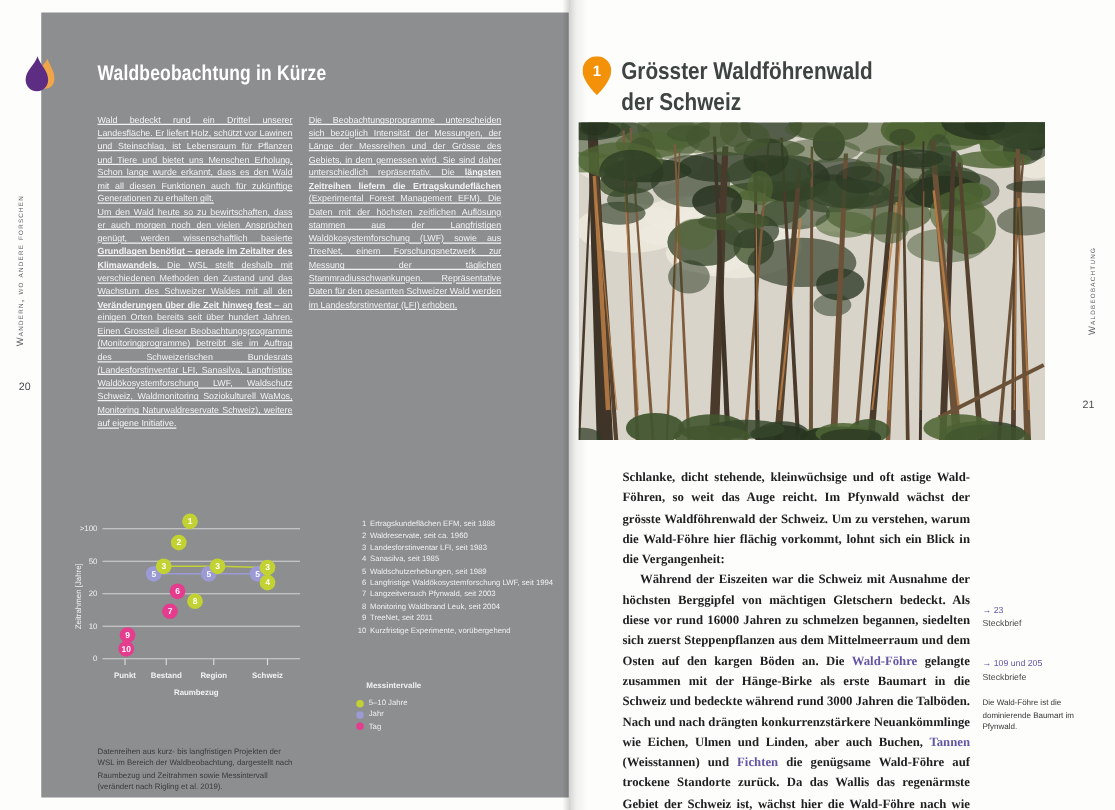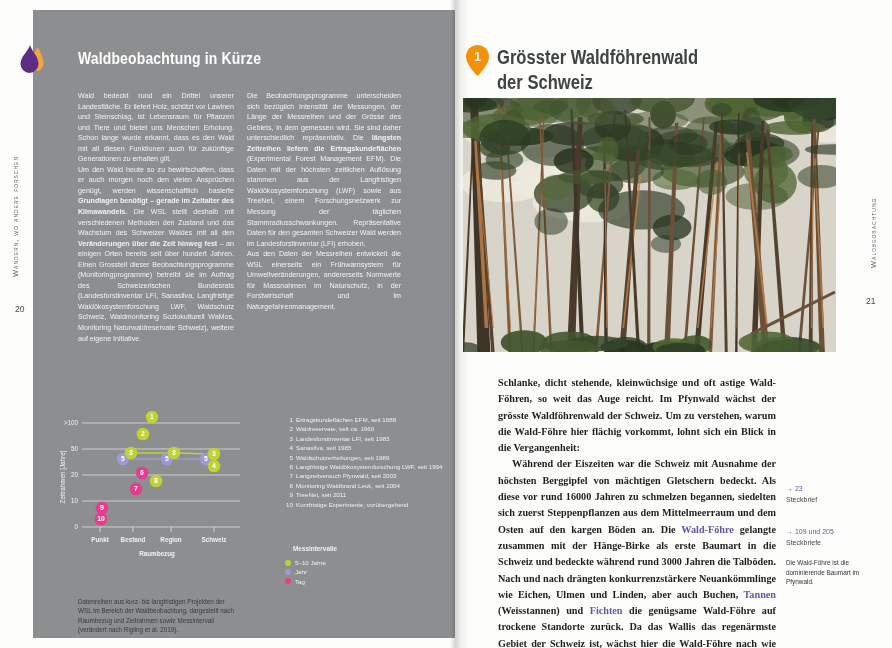--- a/index.html
+++ b/index.html
@@ -7,25 +7,25 @@
           font-family:"Liberation Sans",sans-serif;}
   
   .page-left{position:absolute;left:33px;top:10px;width:422px;height:628px;background:#8c8e90;}
   .logo{position:absolute;left:16px;top:44px;width:34px;height:38px;}
   .vlabel{position:absolute;white-space:nowrap;transform:rotate(-90deg);transform-origin:0 0;
           font-size:7.5px;letter-spacing:1px;font-variant:small-caps;color:#5b5d60;}
   .vlabel-left{left:11px;top:277px;}
   .vlabel-right{left:869px;top:268px;color:#606265;}
   .pagenum{position:absolute;font-size:8.5px;color:#48494b;}
   .pagenum-left{left:15px;top:304px;}
-  .pagenum-right{left:866px;top:296px;}
+  .pagenum-right{left:866px;top:318px;}
   .lp-title{position:absolute;left:78px;top:49px;font-size:17px;font-weight:bold;color:#ffffff;
             transform:scaleX(.82);transform-origin:0 0;white-space:nowrap;letter-spacing:.2px;}
   .lp-col{position:absolute;top:91px;font-size:7.1px;line-height:10.55px;color:#f3f3f4;
-          text-align:justify;hyphens:auto;}
+          text-align:justify;hyphens:auto;text-decoration:underline;}
   .lp-col p{margin:0;}
   .lp-col1{left:78px;width:156px;}
   .lp-col2{left:247px;width:154px;}
   .sg-b{font-weight:bold;}
   .sg-link{color:#6456a5;}
   .chart{position:absolute;left:58px;top:405px;}
   .legend-list{position:absolute;left:283px;top:415px;width:170px;font-size:6.2px;
                line-height:9.4px;color:#f0f0f1;}
   .legend-row{display:flex;}
   .legend-row .num{width:10px;text-align:right;flex:none;}
@@ -69,21 +69,20 @@
   <div class="pagenum pagenum-left">20</div>
 
   <div class="lp-title">Waldbeobachtung in Kürze</div>
 
   <div class="lp-col lp-col1">
       <p><span>Wald bedeckt rund ein Drittel unserer Landesfläche. Er liefert Holz, schützt vor Lawinen und Steinschlag, ist Lebensraum für Pflanzen und Tiere und bietet uns Menschen Erholung. Schon lange wurde erkannt, dass es den Wald mit all diesen Funktionen auch für zukünftige Generationen zu erhalten gilt.</span></p>
       <p><span>Um den Wald heute so zu bewirtschaften, dass er auch morgen noch den vielen Ansprüchen genügt, werden wissenschaftlich basierte </span><span class="sg-b">Grundlagen benötigt – gerade im Zeitalter des Klimawandels.</span><span> Die WSL stellt deshalb mit verschiedenen Methoden den Zustand und das Wachstum des Schweizer Waldes mit all den </span><span class="sg-b">Veränderungen über die Zeit hinweg fest</span><span> – an einigen Orten bereits seit über hundert Jahren. Einen Grossteil dieser Beobachtungsprogramme (Monitoringprogramme) betreibt sie im Auftrag des Schweizerischen Bundesrats (Landesforstinventar LFI, Sanasilva, Langfristige Waldökosystemforschung LWF, Waldschutz Schweiz, Waldmonitoring Soziokulturell WaMos, Monitoring Naturwaldreservate Schweiz), weitere auf eigene Initiative.</span></p>
     </div>
   <div class="lp-col lp-col2">
       <p><span>Die Beobachtungsprogramme unterscheiden sich bezüglich Intensität der Messungen, der Länge der Messreihen und der Grösse des Gebiets, in dem gemessen wird. Sie sind daher unterschiedlich repräsentativ. Die </span><span class="sg-b">längsten Zeitreihen liefern die Ertragskundeflächen</span><span> (Experimental Forest Management EFM). Die Daten mit der höchsten zeitlichen Auflösung stammen aus der Langfristigen Waldökosystemforschung (LWF) sowie aus TreeNet, einem Forschungsnetzwerk zur Messung der täglichen Stammradiusschwankungen. Repräsentative Daten für den gesamten Schweizer Wald werden im Landesforstinventar (LFI) erhoben.</span></p>
-      <p><span>Aus den Daten der Messreihen entwickelt die WSL einerseits ein Frühwarnsystem für Umweltveränderungen, andererseits Normwerte für Massnahmen im Naturschutz, in der Forstwirtschaft und im Naturgefahrenmanagement.</span></p>
     </div>
 
   <svg class="chart" width="192" height="155" viewBox="0 0 192 155">
       <line x1="24" y1="18" x2="182" y2="18" stroke="#dcdddd" stroke-width="0.9" opacity="0.9"></line>
       <text x="20" y="20.2" text-anchor="end" font-size="6.3" fill="#f2f2f2" font-family="Liberation Sans, sans-serif">&gt;100</text>
       <line x1="24" y1="44" x2="182" y2="44" stroke="#dcdddd" stroke-width="0.9" opacity="0.9"></line>
       <text x="20" y="46.2" text-anchor="end" font-size="6.3" fill="#f2f2f2" font-family="Liberation Sans, sans-serif">50</text>
       <line x1="24" y1="70" x2="182" y2="70" stroke="#dcdddd" stroke-width="0.9" opacity="0.9"></line>
       <text x="20" y="72.2" text-anchor="end" font-size="6.3" fill="#f2f2f2" font-family="Liberation Sans, sans-serif">20</text>
       <line x1="24" y1="96" x2="182" y2="96" stroke="#dcdddd" stroke-width="0.9" opacity="0.9"></line>

